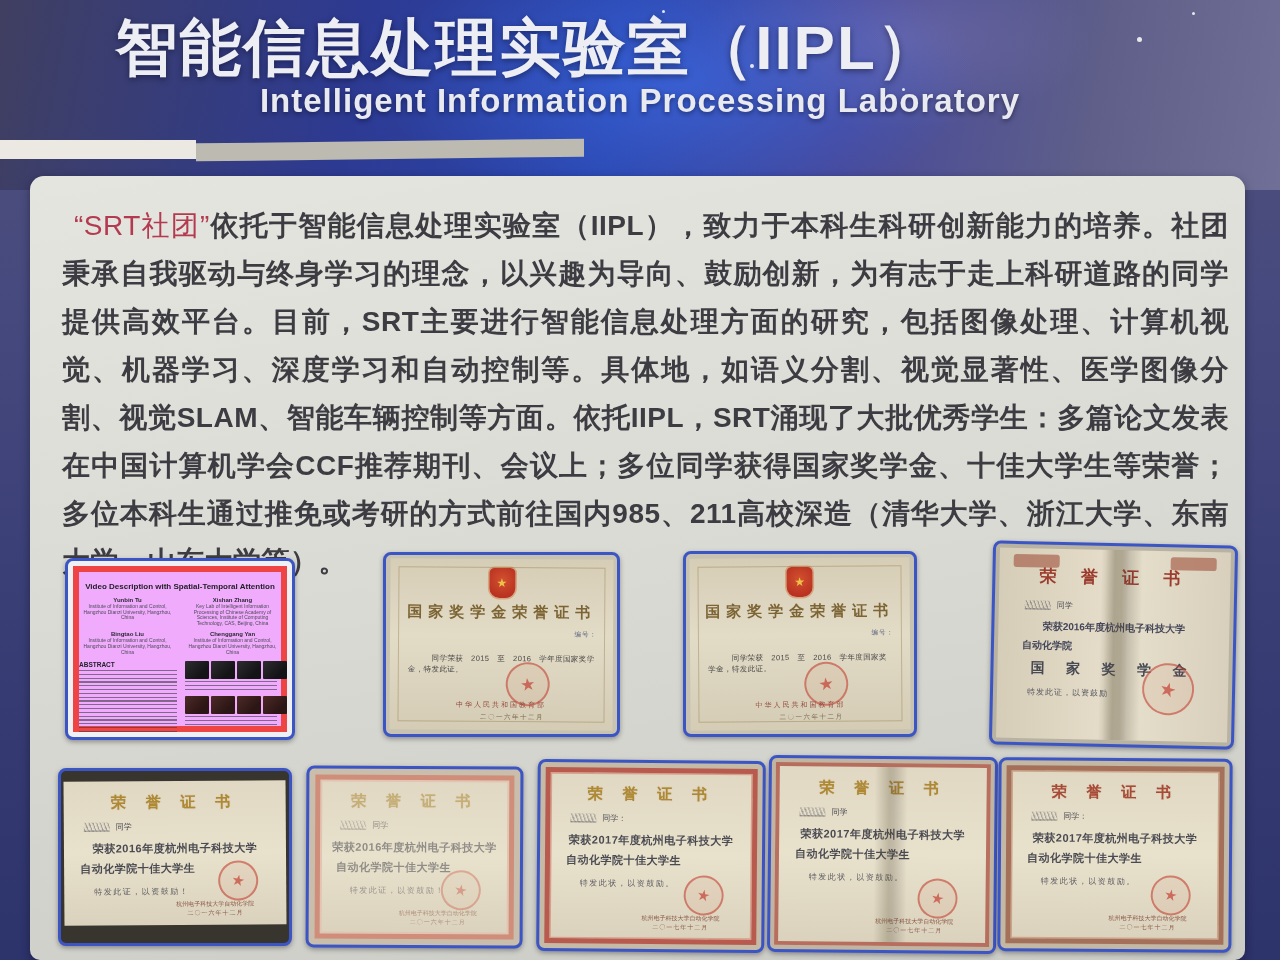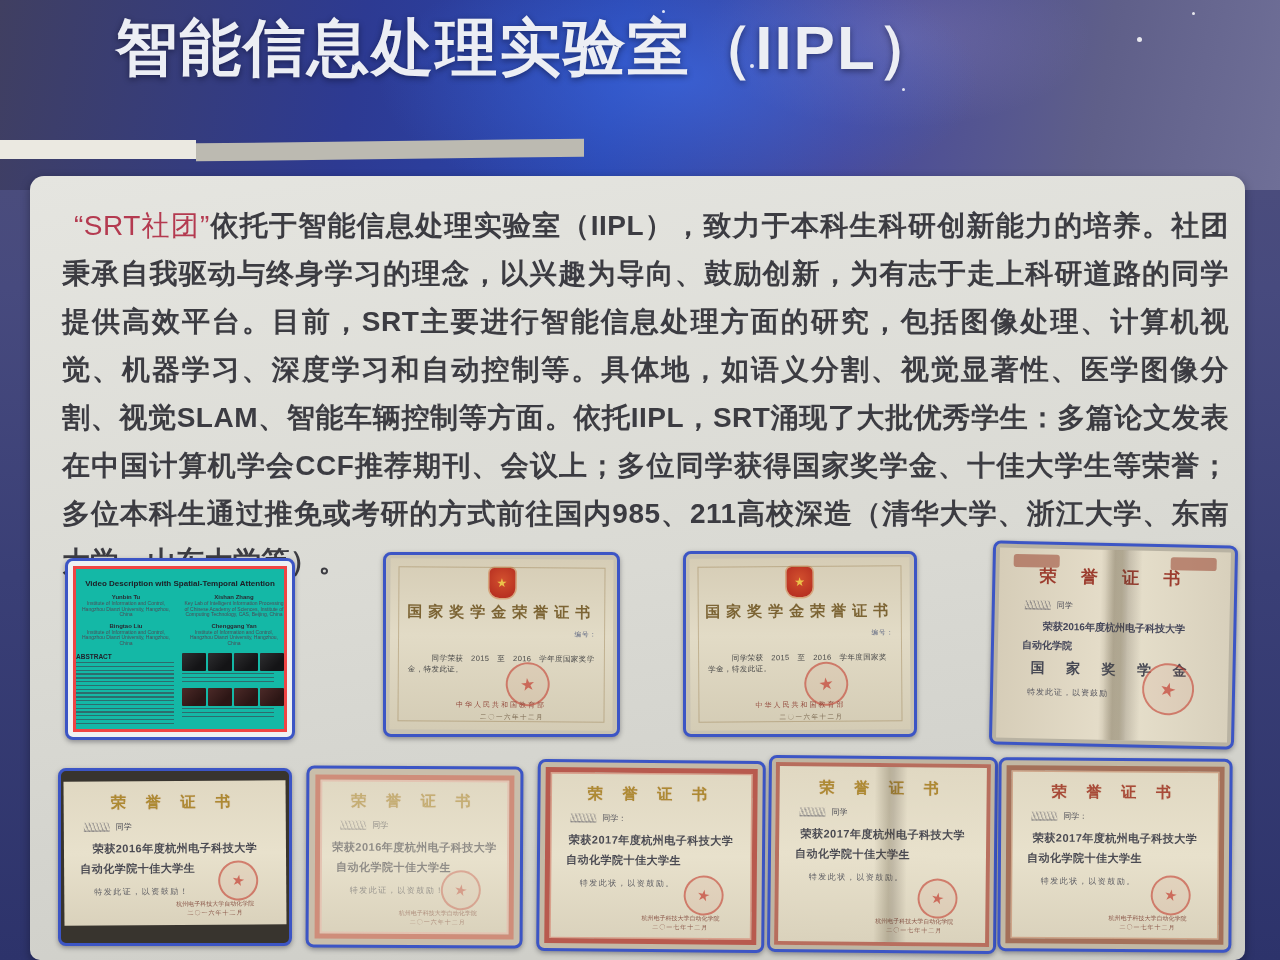--- a/index.html
+++ b/index.html
@@ -44,21 +44,21 @@
   }
   .intro .hl { color:#b43a50; font-weight:400; }
   
   .thumb {
     position:absolute; border:3px solid #3c55c5; border-radius:8px;
     overflow:hidden; box-shadow:0 2px 5px rgba(0,0,20,.35); background:#ddd6c2;
   }
   .lines { background-image:repeating-linear-gradient(180deg, rgba(62,62,74,.62) 0px, rgba(62,62,74,.62) 1.3px, transparent 1.3px, transparent 3.8px); }
   
   .paper { background:#eef0f3; }
-  .paper-inner { position:absolute; inset:5px; border:3px solid #ef4444; background:#14b8a6; padding:7px 0; }
+  .paper-inner { position:absolute; inset:5px; border:6px solid #ef4444; background:#f0abfc; padding:7px 0; }
   .p-title { text-align:center; font-size:8px; font-weight:700; color:#1d1d24; margin-top:3px; }
   .p-authors { display:grid; grid-template-columns:1fr 1fr; gap:5px 8px; margin-top:6px; }
   .p-name { text-align:center; font-size:6px; font-weight:700; color:#2a2a33; }
   .p-affil { text-align:center; font-size:5px; line-height:5.6px; color:#4c4c58; margin-top:1px; }
   .p-bottom { display:flex; margin-top:6px; gap:8px; }
   .p-abs { font-size:6.5px; font-weight:800; color:#22222c; margin-bottom:2px; }
   .abs-lines { width:98px; height:64px; }
   .frames { display:flex; gap:2px; margin-bottom:2px; }
   .frames i { width:24px; height:18px; border-radius:1px; background:linear-gradient(135deg,#2e2e30,#141416 70%); }
   .frames.m i { background:linear-gradient(135deg,#4c2a28,#2c1615 70%); }
@@ -129,20 +129,21 @@
 <body>
 
 <div class="sky">
   <span class="star" style="left:662px;top:10px;width:3px;height:3px"></span>
   <span class="star" style="left:750px;top:64px;width:4px;height:4px"></span>
   <span class="star" style="left:846px;top:44px;width:3px;height:3px"></span>
   <span class="star" style="left:902px;top:88px;width:3px;height:3px"></span>
   <span class="star" style="left:1137px;top:37px;width:5px;height:5px"></span>
   <span class="star" style="left:1192px;top:12px;width:3px;height:3px"></span>
   <div class="title-cn">智能信息处理实验室（IIPL）</div>
+  <div class="title-en">Intelligent Information Processing Laboratory</div>
 </div>
 <div class="stripe1"></div>
 <div class="stripe2"></div>
 
 <div class="panel">
 
   <p class="intro"><span class="hl">“SRT社团”</span><span>依托于智能信息处理实验室（IIPL），致力于本科生科研创新能力的培养。社团秉承自我驱动与终身学习的理念，以兴趣为导向、鼓励创新，为有志于走上科研道路的同学提供高效平台。目前，SRT主要进行智能信息处理方面的研究，包括图像处理、计算机视觉、机器学习、深度学习和自动控制等。具体地，如语义分割、视觉显著性、医学图像分割、视觉SLAM、智能车辆控制等方面。依托IIPL，SRT涌现了大批优秀学生：多篇论文发表在中国计算机学会CCF推荐期刊、会议上；多位同学获得国家奖学金、十佳大学生等荣誉；多位本科生通过推免或考研的方式前往国内985、211高校深造（清华大学、浙江大学、东南大学、山东大学等）。</span></p>
 
   <div class="thumb paper" style="left:35px;top:382px;width:230px;height:182px">
     <div class="paper-inner">

